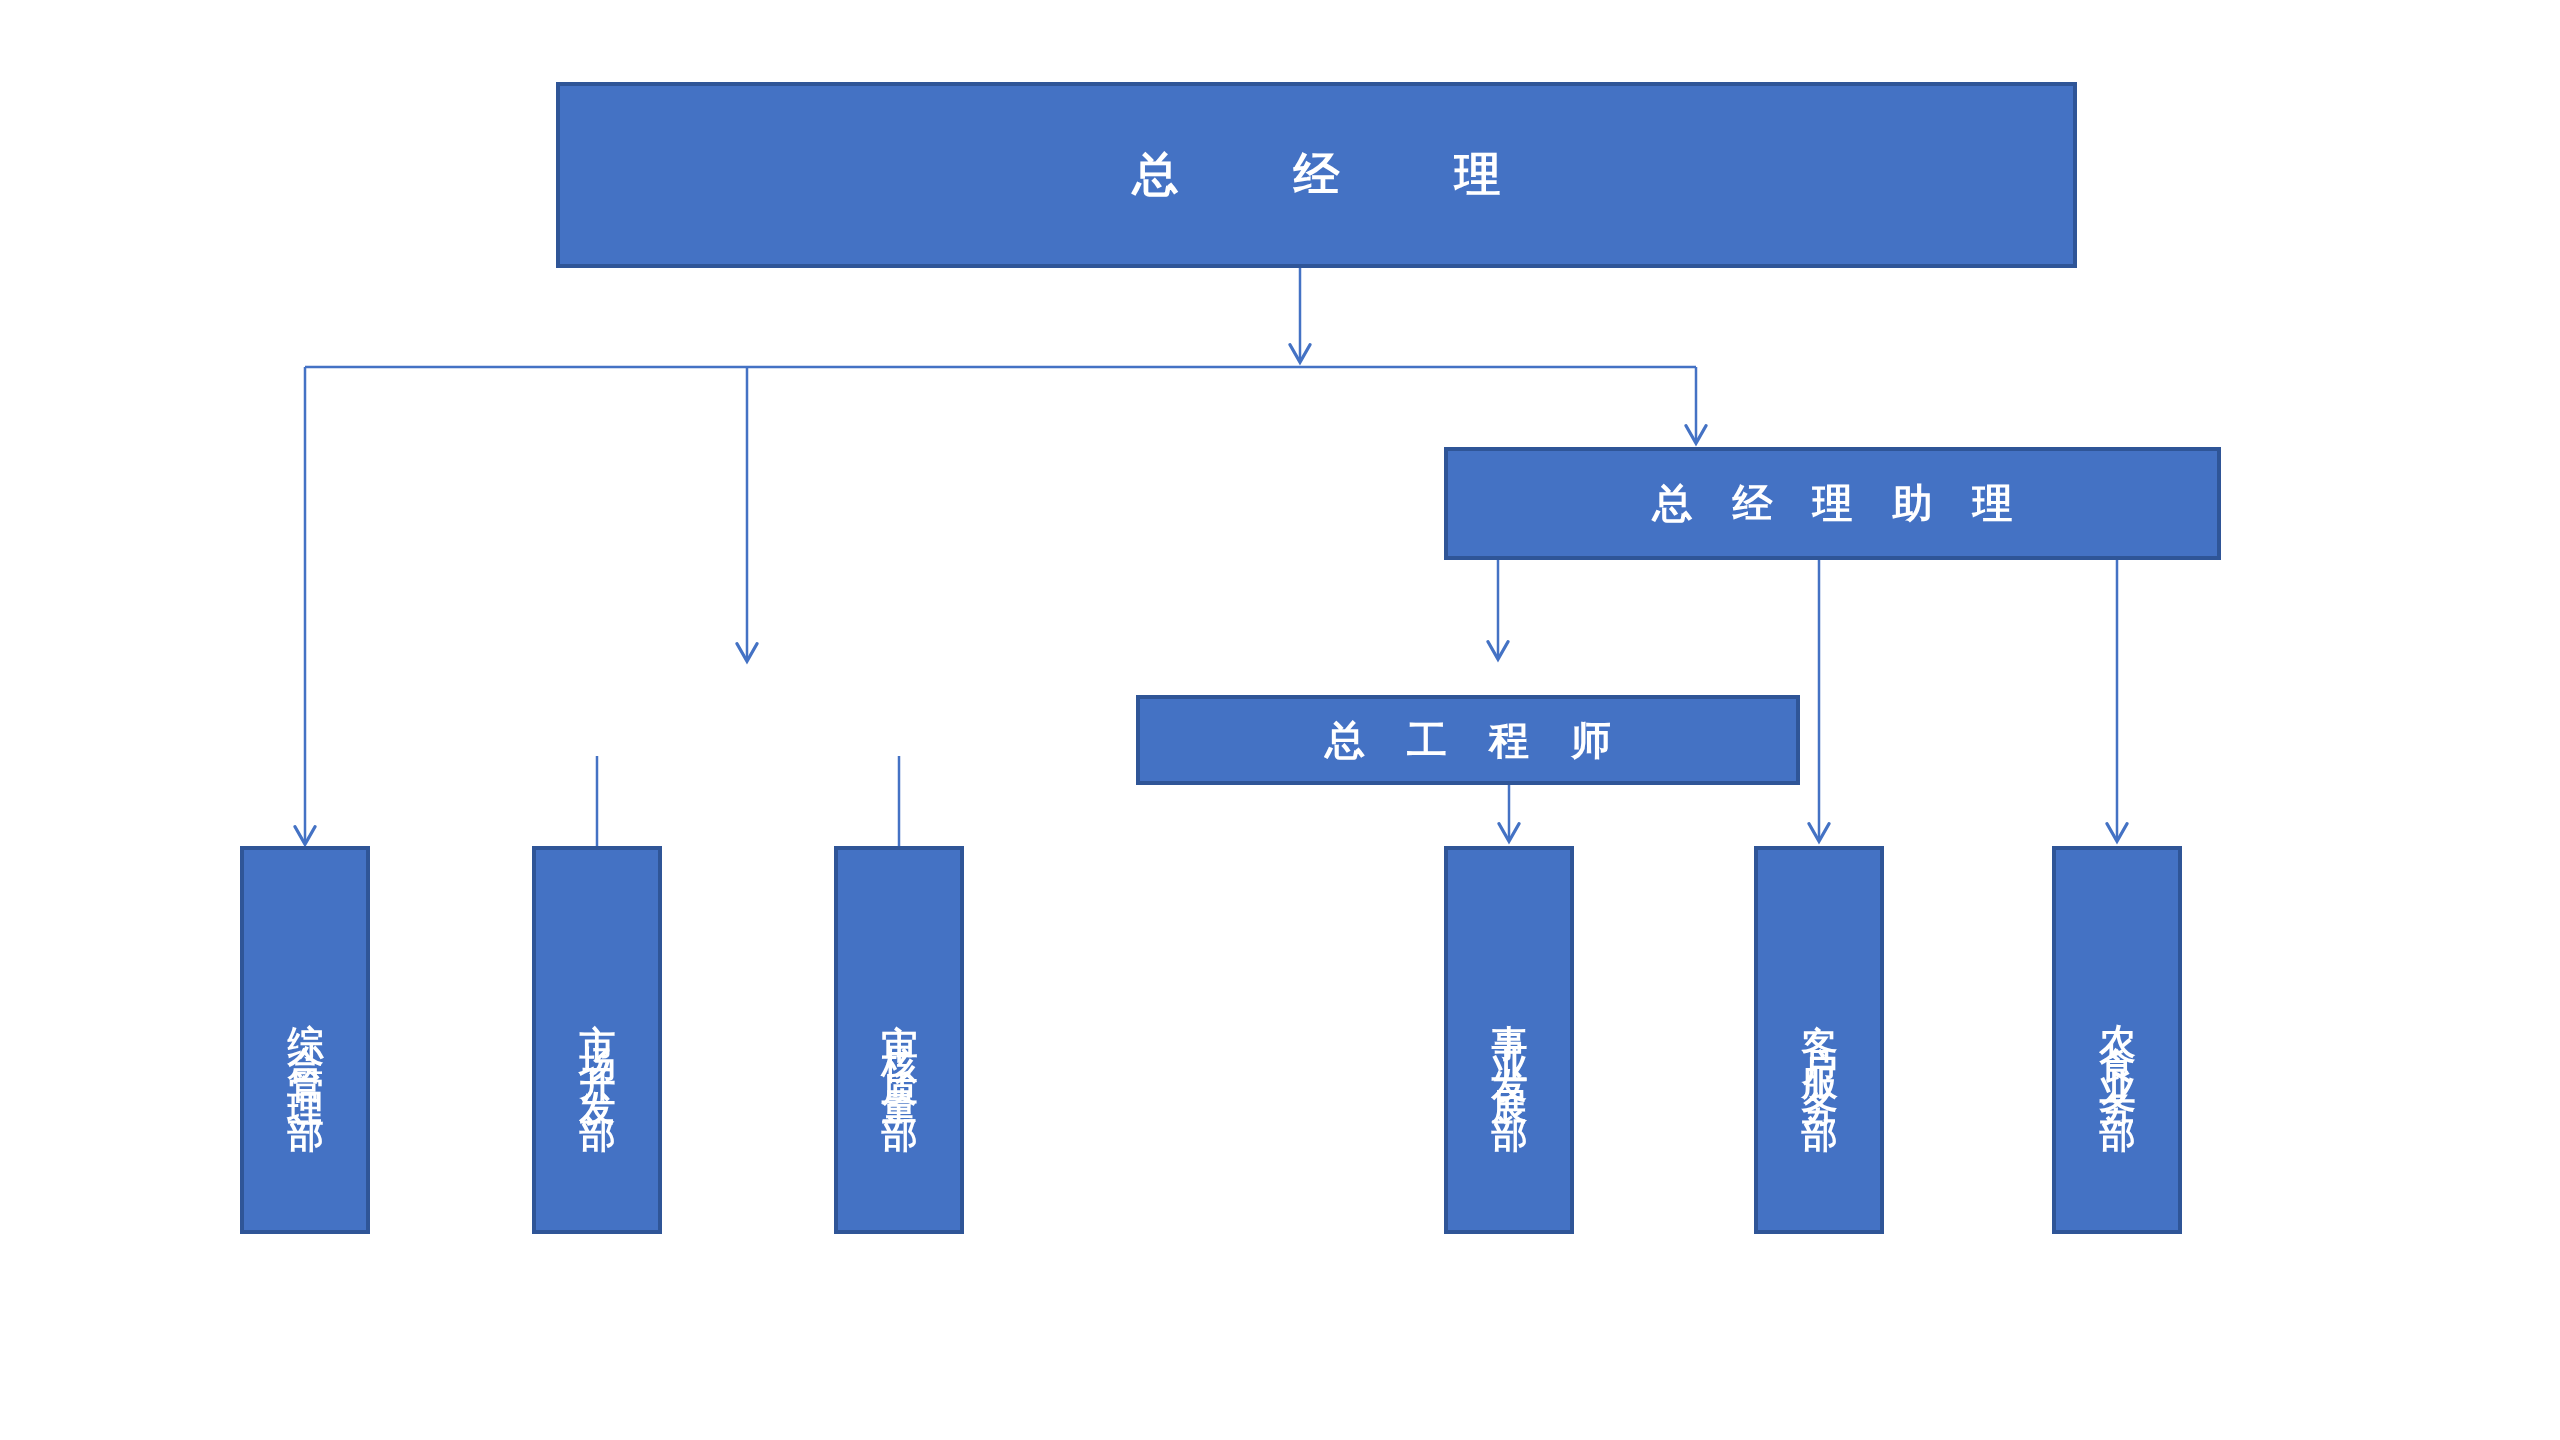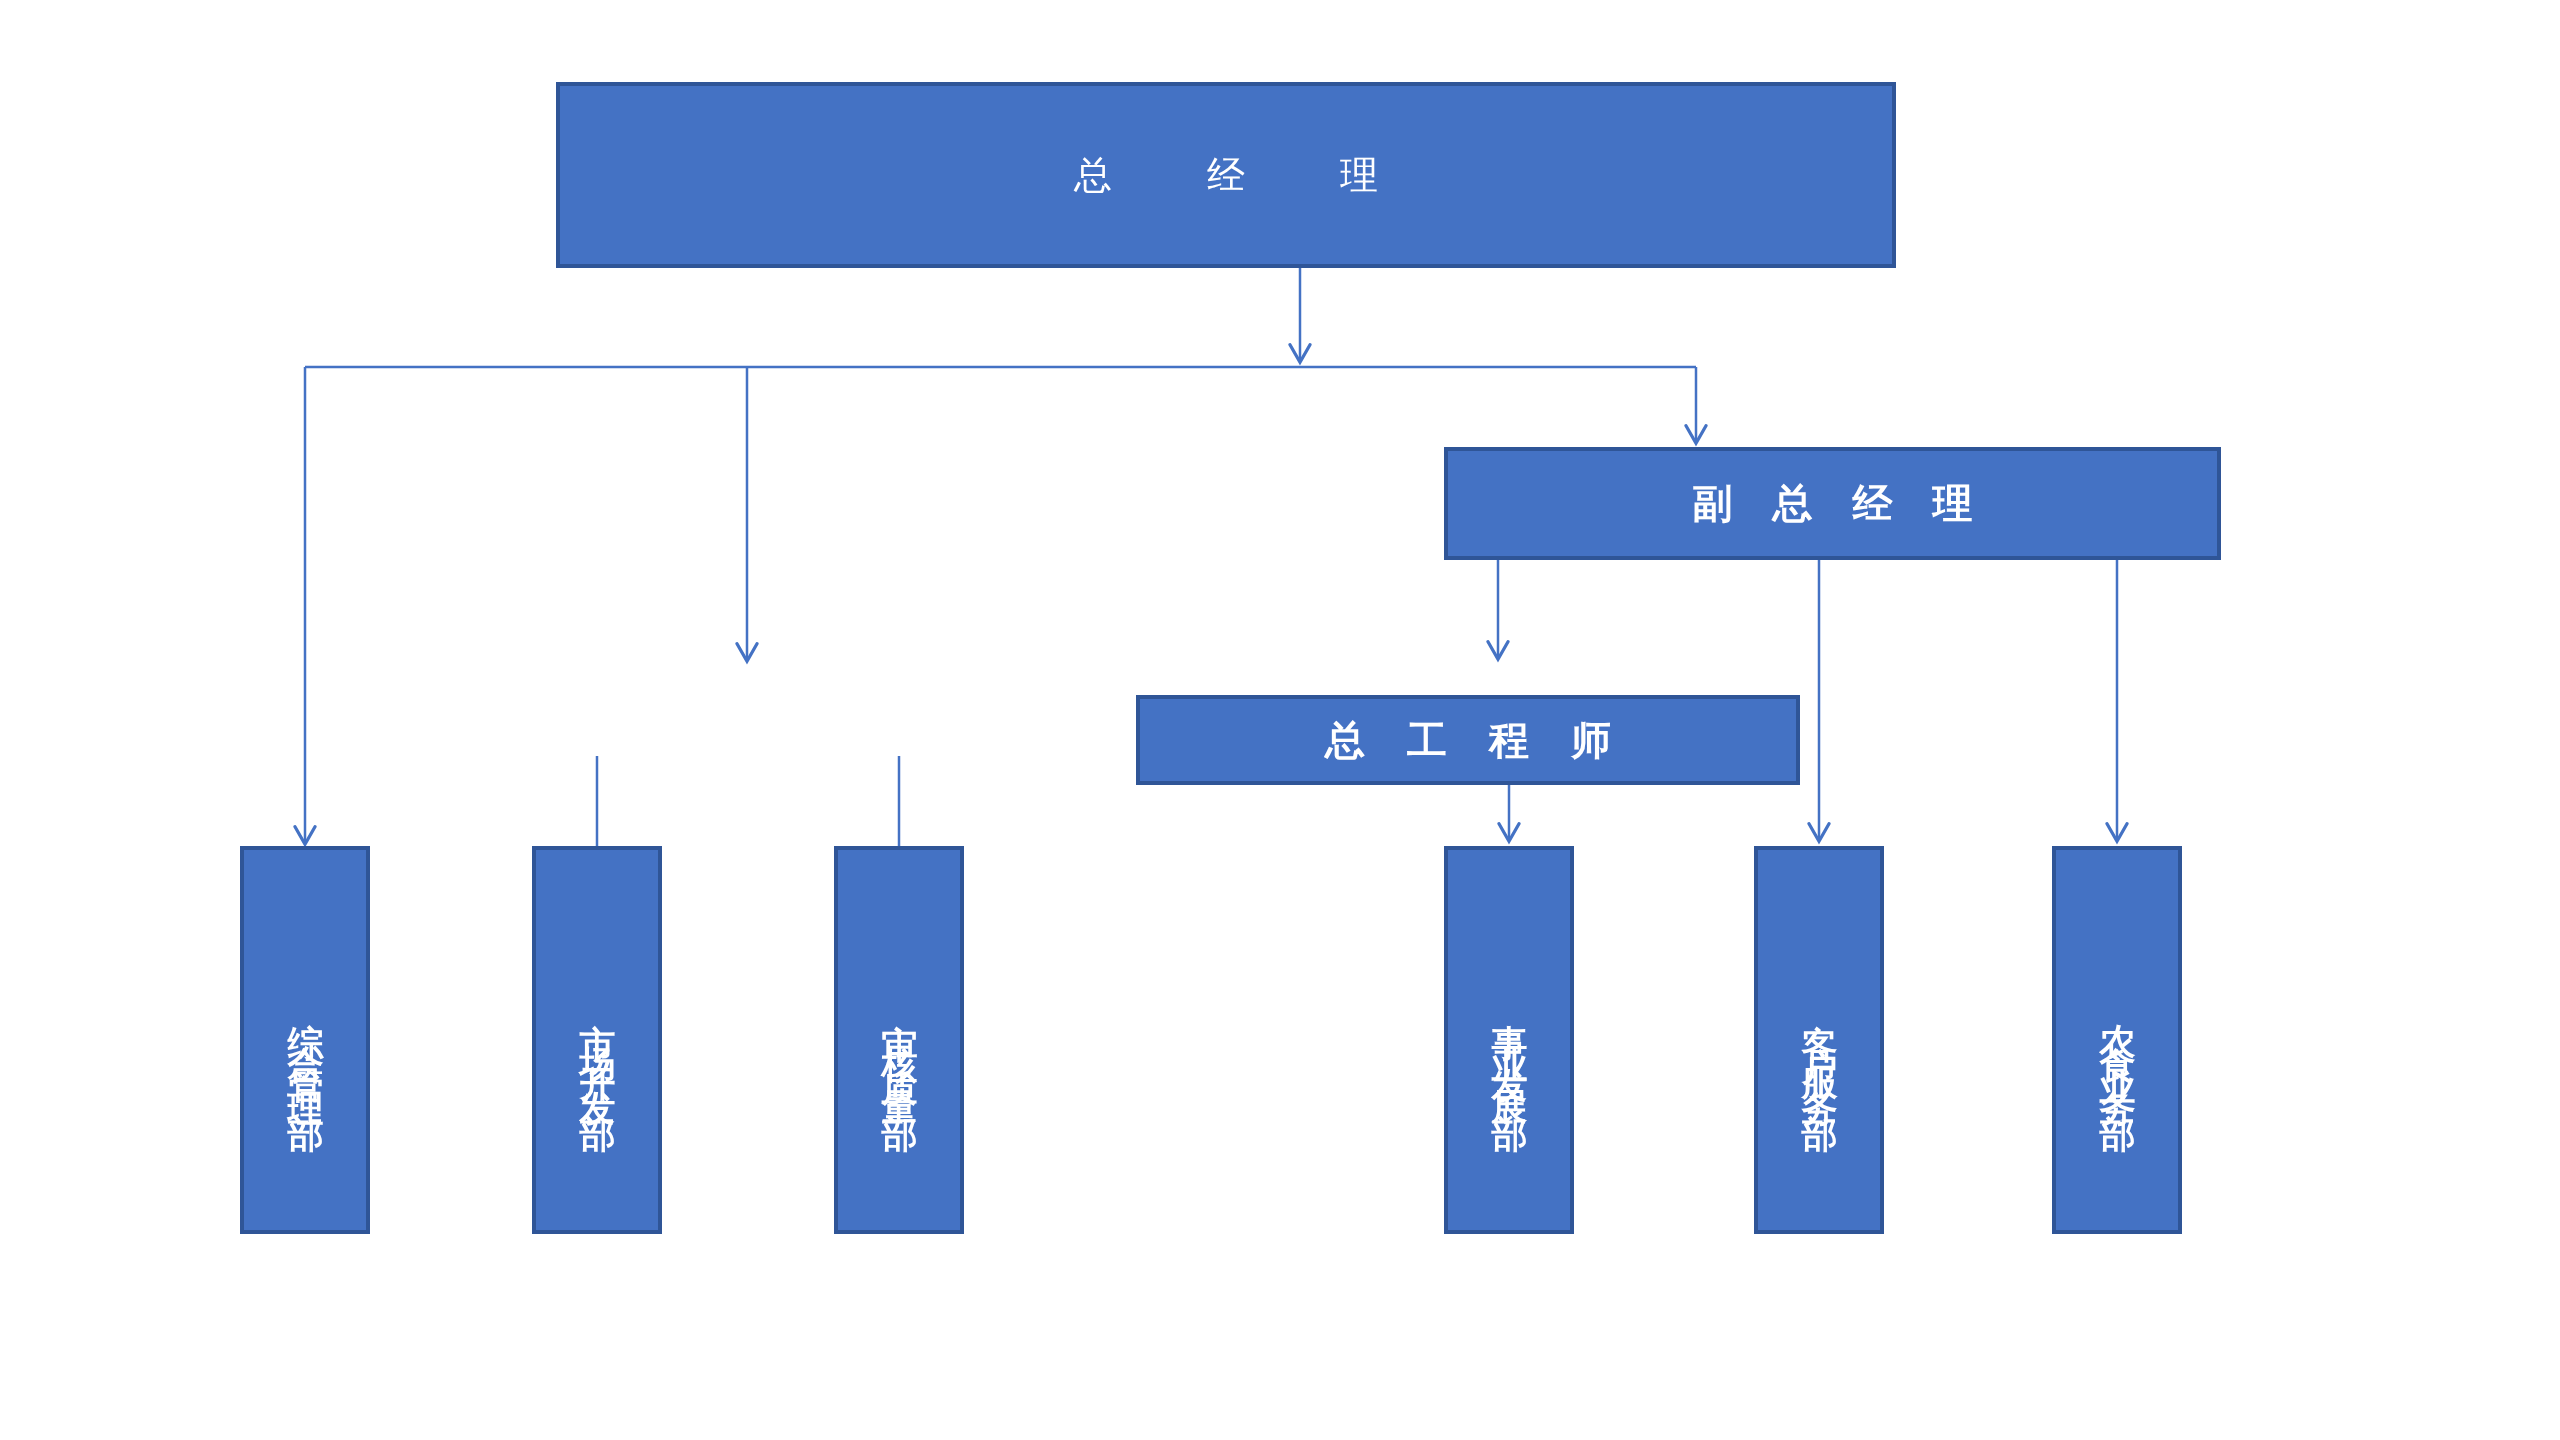--- a/index.html
+++ b/index.html
@@ -23,22 +23,22 @@
     border: 4px solid #2F5597;
     color: #ffffff;
     display: flex;
     align-items: center;
     justify-content: center;
     text-align: center;
     white-space: nowrap;
   }
   
   .node.gm {
-    left: 556px; top: 82px; width: 1340px; height: 186px;
-    font-size: 38px; font-weight: normal;
+    left: 556px; top: 82px; width: 1521px; height: 186px;
+    font-size: 46px; font-weight: bold;
     letter-spacing: 2.5em; padding-left: 2.5em;
   }
   .node.dgm {
     left: 1444px; top: 447px; width: 777px; height: 113px;
     font-size: 40px; font-weight: bold;
     letter-spacing: 1em; padding-left: 1em;
   }
   .node.assistant {
     left: 475px; top: 665px; width: 570px; height: 91px;
     font-size: 42px; font-weight: normal;
@@ -90,21 +90,21 @@
     <line x1="2117" y1="560" x2="2117" y2="840" stroke="#4472C4" stroke-width="2.5" marker-end="url(#arrowOpen)"></line>
 
     <line x1="1509" y1="753" x2="1509" y2="840" stroke="#4472C4" stroke-width="2.5" marker-end="url(#arrowOpen)"></line>
 
     <line x1="597" y1="756" x2="597" y2="847" stroke="#4472C4" stroke-width="2.5"></line>
     <line x1="899" y1="756" x2="899" y2="847" stroke="#4472C4" stroke-width="2.5"></line>
   </svg>
 
   <div class="node gm">总经理</div>
 
-  <div class="node dgm">副总经理</div>
+  <div class="node dgm">总经理助理</div>
 
 
   <div class="node chief">总工程师</div>
 
   <div class="node dept dept1">综合管理部</div>
 
   <div class="node dept dept2">市场开发部</div>
 
   <div class="node dept dept3">审核质量部</div>
 

